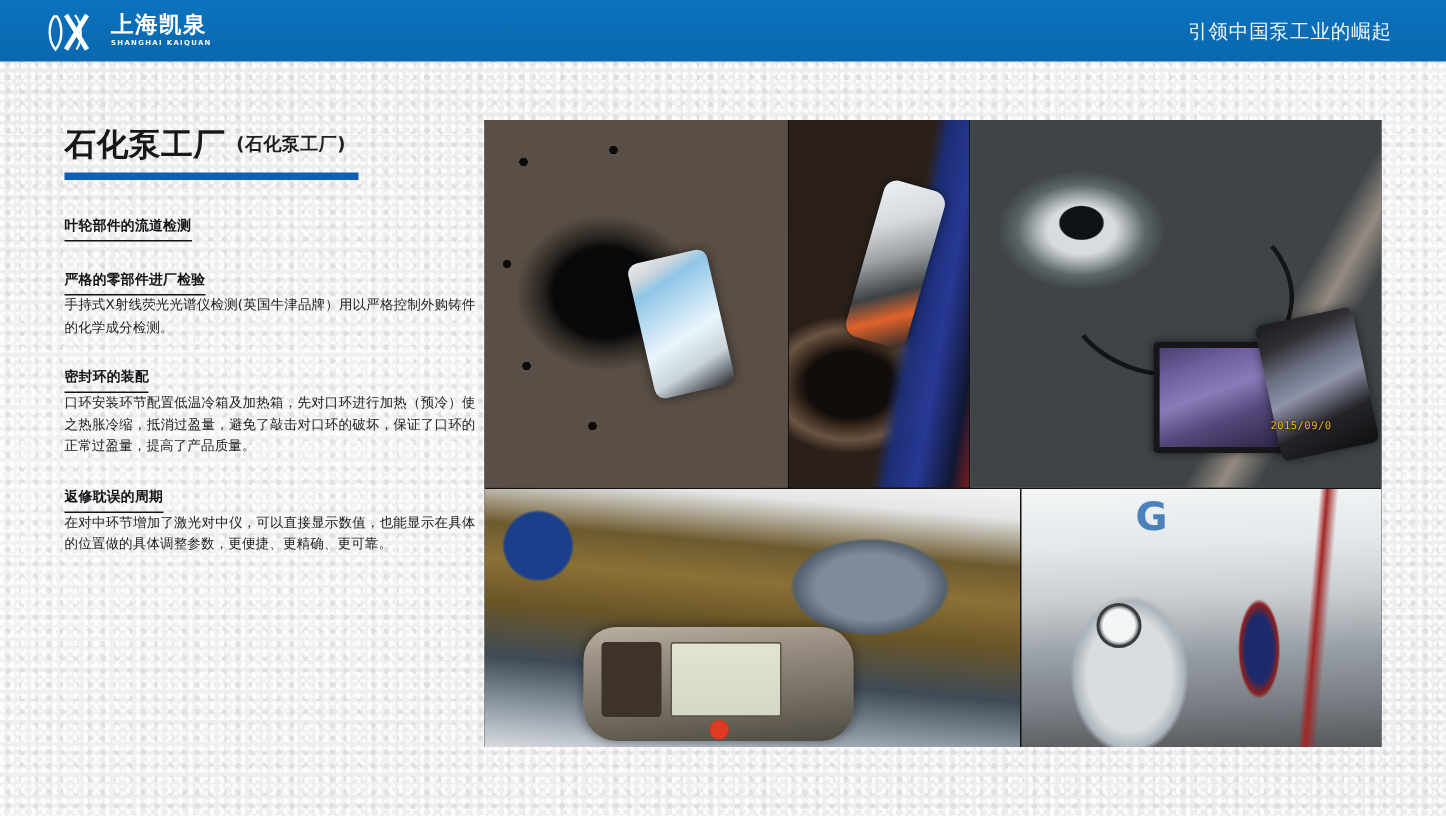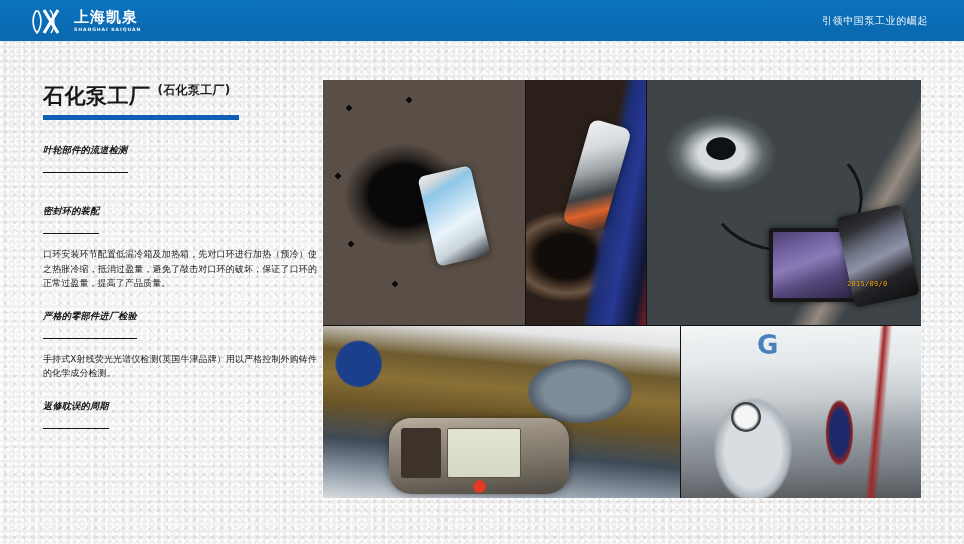--- a/index.html
+++ b/index.html
@@ -21,48 +21,48 @@
   .topbar{
     position:absolute;left:0;top:0;width:964px;height:41px;
     background:linear-gradient(180deg,#0b72bd 0%,#0a6cb5 55%,#0a68ae 100%);
   }
   .logo{position:absolute;left:32px;top:8px;display:flex;align-items:center;gap:6px;}
   .logo-mark{position:relative;width:36px;height:27px;}
   .logo-mark svg{display:block;}
   .logo-text{display:flex;flex-direction:column;line-height:1;}
   .logo-cn{
     color:#ffffff;font-size:15px;font-weight:bold;letter-spacing:1px;
-    font-family:Liberation Serif, serif;
+    font-family:Liberation Mono, monospace;
   }
   .logo-en{
     color:#ffffff;font-size:4.6px;font-weight:bold;letter-spacing:.9px;
     margin-top:3px;opacity:.95;
   }
   .tagline{
     position:absolute;right:36px;top:0;height:41px;display:flex;align-items:center;
-    color:#ffffff;font-size:10px;letter-spacing:.6px;opacity:.95;
+    color:#ffffff;font-size:13px;letter-spacing:.6px;opacity:.95;
   }
   
   .left{position:absolute;left:43px;top:82px;width:274px;}
-  .page-title{display:flex;align-items:flex-start;gap:7px;}
+  .page-title{display:flex;align-items:center;gap:7px;}
   .page-title .main{
     font-size:21px;font-weight:bold;color:#17171a;letter-spacing:.5px;
   }
   .page-title .sub{
     font-size:12px;font-weight:bold;color:#1f1f22;letter-spacing:.3px;
   }
   .title-rule{
     margin-top:5px;width:196px;height:5px;background:#0f60b5;
   }
   .sections{margin-top:18px;}
   .section{margin-bottom:13px;}
   .sec-head{
     font-size:9.2px;font-weight:bold;color:#141418;
     border-bottom:1.4px solid #141418;display:inline-block;
-    padding-bottom:15px;margin-bottom:13px;letter-spacing:.2px;font-style:italic;
+    padding-bottom:3px;margin-bottom:0;letter-spacing:.2px;
   }
   .sec-body{
     font-size:9px;color:#1b1b1f;line-height:1.62;
     text-align:justify;letter-spacing:.1px;
   }
   
   .grid{
     position:absolute;left:323px;top:80px;width:598px;height:418px;
     background:#111;overflow:hidden;
   }
@@ -216,31 +216,32 @@
     </div>
     <div class="title-rule"></div>
 
     <div class="sections">
 
       <div class="section">
         <div class="sec-head">叶轮部件的流道检测</div>
       </div>
 
       <div class="section">
+        <div class="sec-head">严格的零部件进厂检验</div>
+        <div class="sec-body">手持式X射线荧光光谱仪检测(英国牛津品牌）用以严格控制外购铸件的化学成分检测。</div>
+      </div>
+
+      <div class="section">
         <div class="sec-head">密封环的装配</div>
         <div class="sec-body">口环安装环节配置低温冷箱及加热箱，先对口环进行加热（预冷）使之热胀冷缩，抵消过盈量，避免了敲击对口环的破坏，保证了口环的正常过盈量，提高了产品质量。</div>
       </div>
 
       <div class="section">
-        <div class="sec-head">严格的零部件进厂检验</div>
-        <div class="sec-body">手持式X射线荧光光谱仪检测(英国牛津品牌）用以严格控制外购铸件的化学成分检测。</div>
-      </div>
-
-      <div class="section">
         <div class="sec-head">返修耽误的周期</div>
+        <div class="sec-body">在对中环节增加了激光对中仪，可以直接显示数值，也能显示在具体的位置做的具体调整参数，更便捷、更精确、更可靠。</div>
       </div>
 
     </div>
   </div>
 
   <div class="grid">
 
     <div class="ph p1">
       <div class="dots"></div>
 

